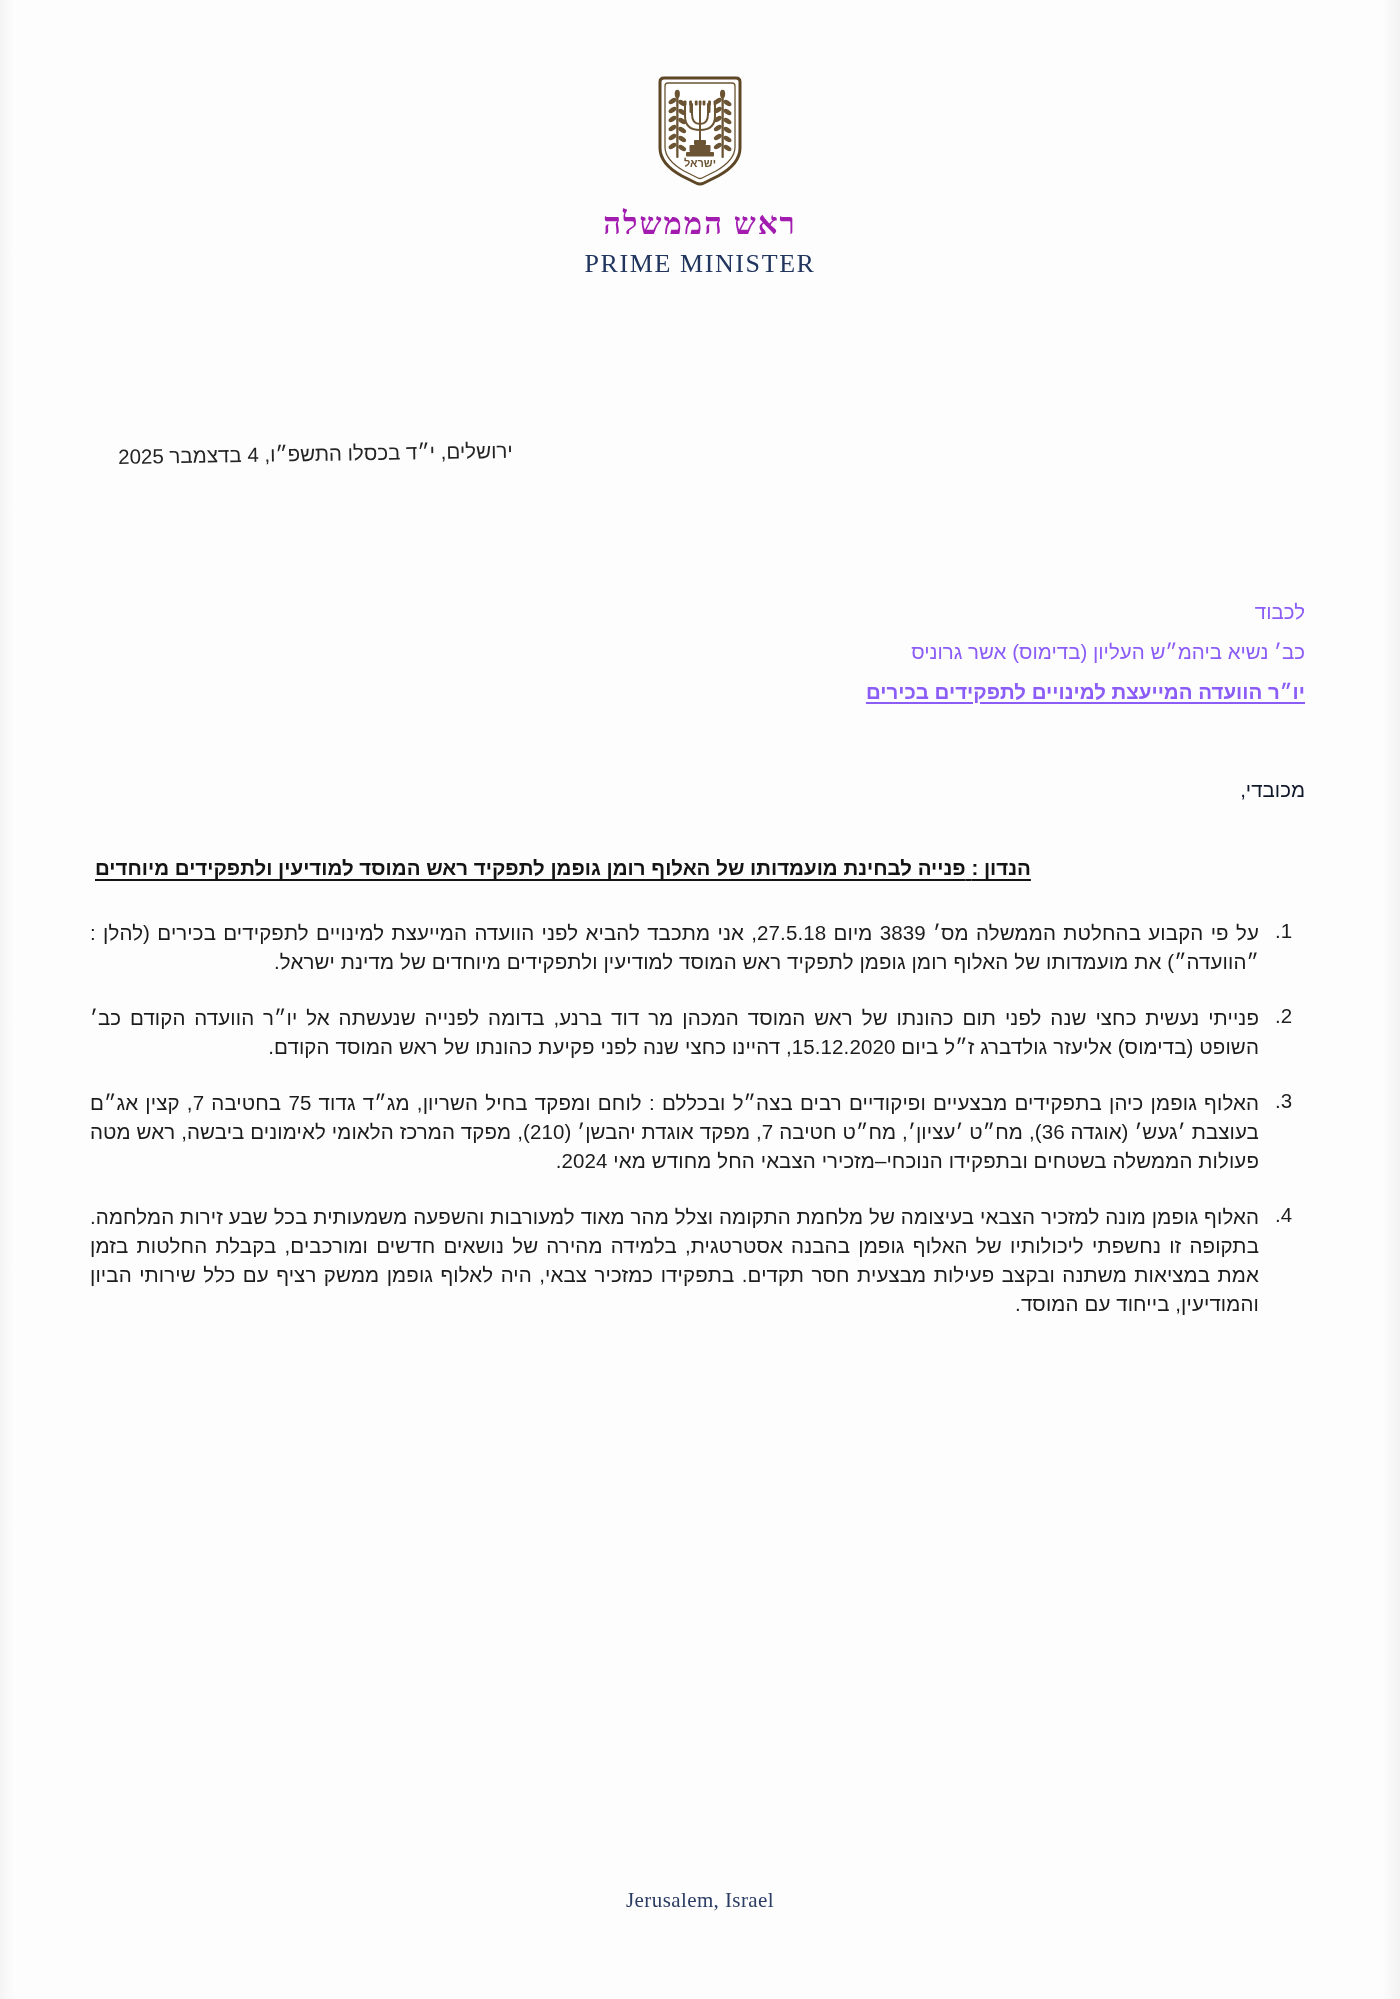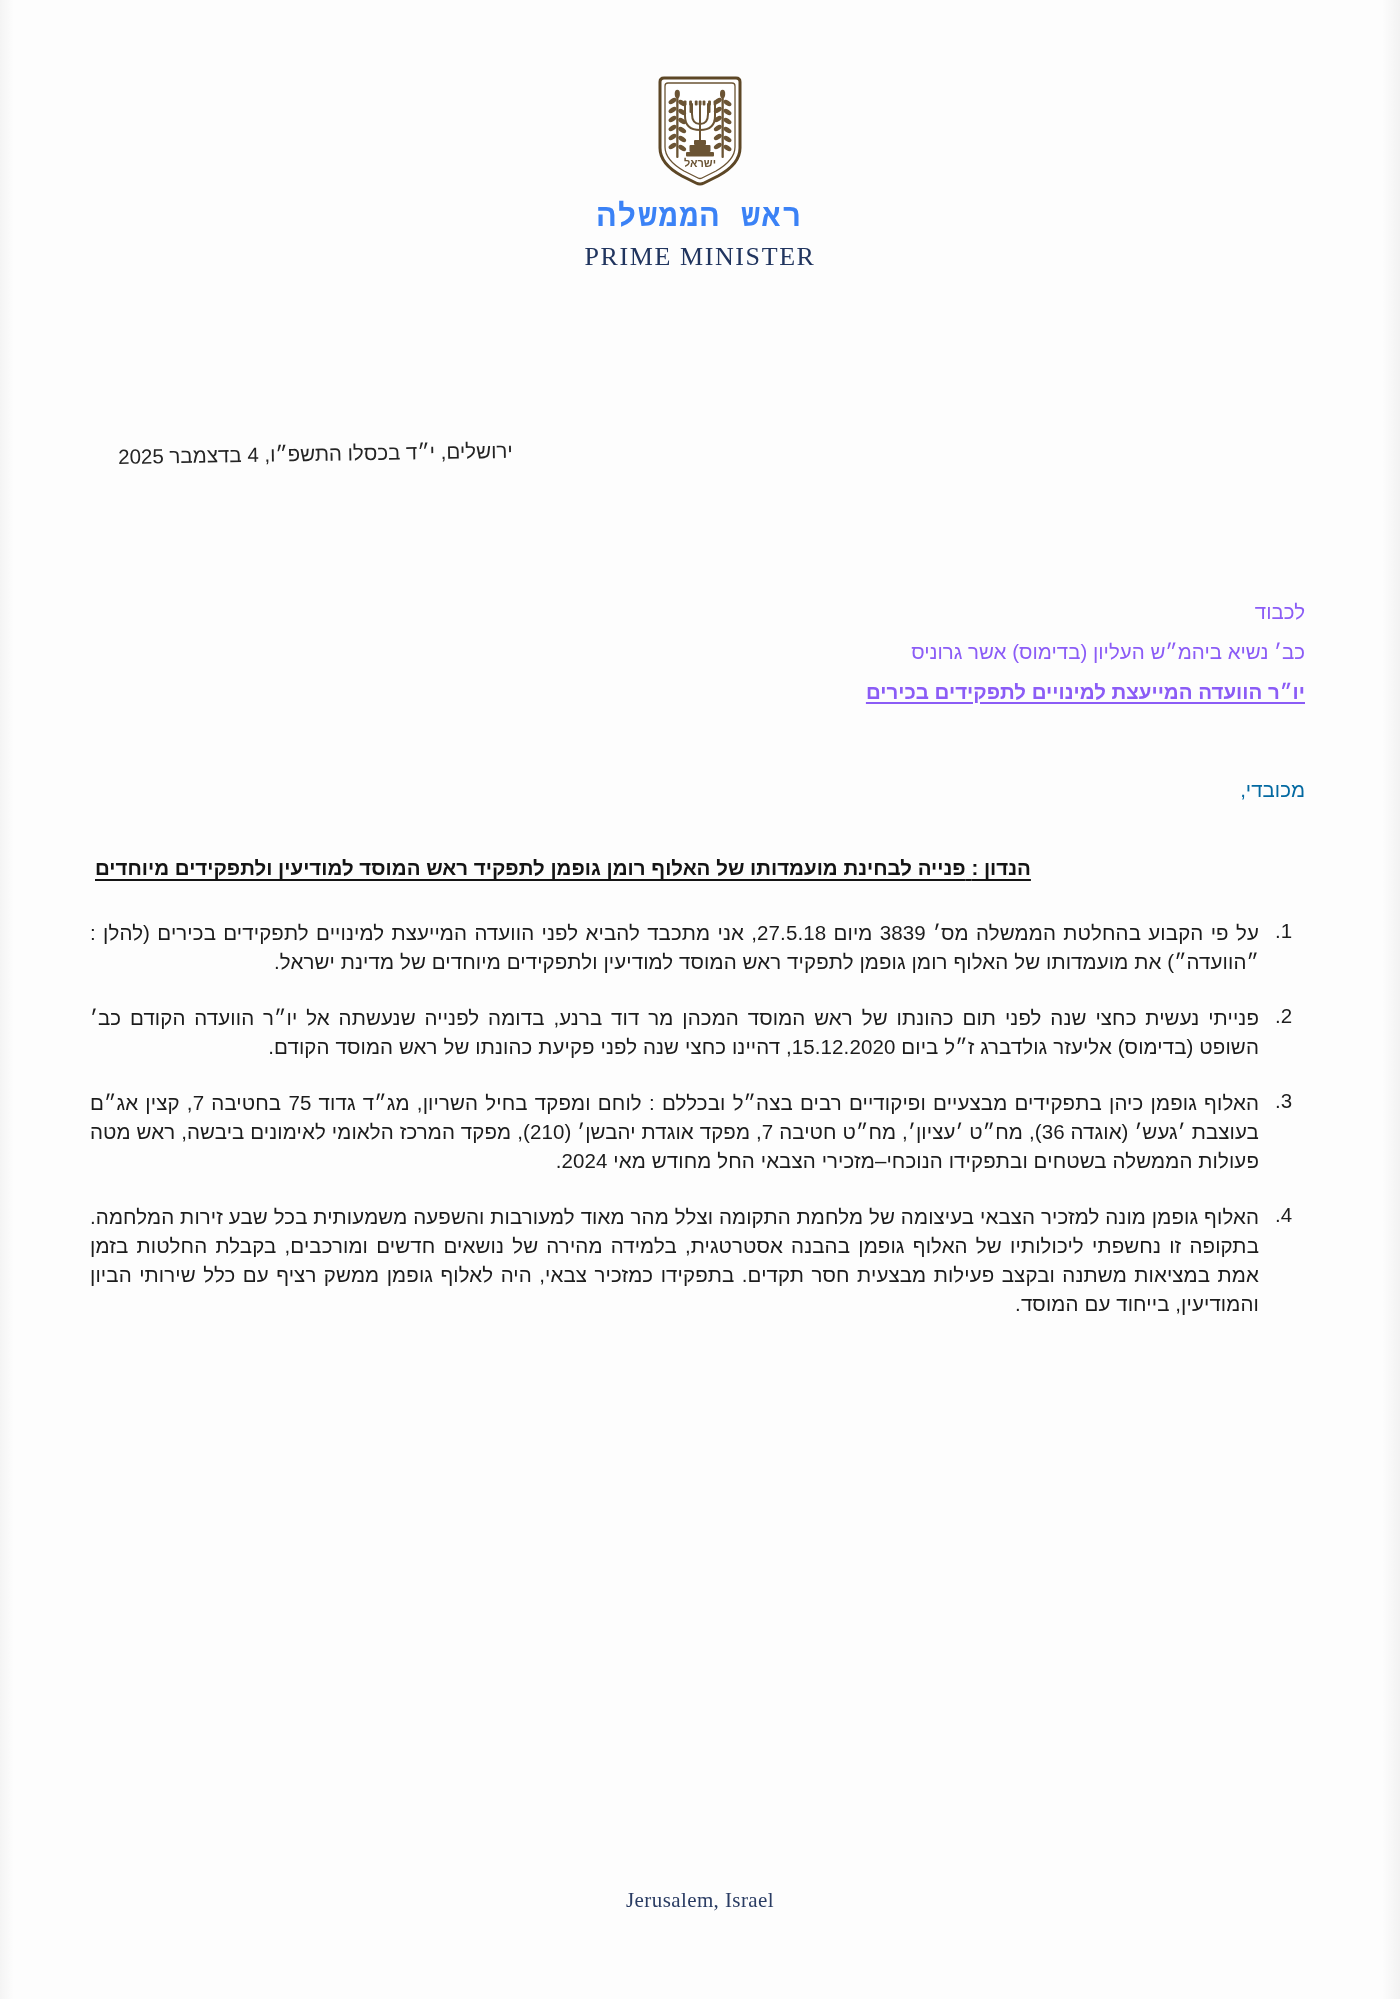--- a/index.html
+++ b/index.html
@@ -32,26 +32,26 @@
     width: 1400px;
     text-align: center;
   }
   .emblem {
     width: 96px;
     height: 116px;
     margin: 0 auto;
     display: block;
   }
   .lh-he {
-    margin-top: 12px;
-    font-family: Liberation Mono, monospace;
+    margin-top: 18px;
+    font-family: Liberation Serif, serif;
     font-weight: bold;
     font-size: 31px;
     letter-spacing: 2px;
-    color: #3b82f6;
+    color: #a21caf;
     direction: rtl;
   }
   .lh-en {
     margin-top: 7px;
     font-family: "Liberation Serif", "DejaVu Serif", serif;
     font-weight: normal;
     font-size: 26px;
     letter-spacing: 1.6px;
     color: #21355f;
   }
@@ -90,21 +90,21 @@
   }
 
   
   .greeting {
     position: absolute;
     top: 778px;
     right: 95px;
     direction: rtl;
     font-family: "Liberation Sans", "DejaVu Sans", sans-serif;
     font-size: 20.5px;
-    color: #0369a1;
+    color: #0f172a;
   }
 
   
   .subject {
     position: absolute;
     top: 856px;
     right: 95px;
     width: 1210px;
     direction: rtl;
     text-align: left;

